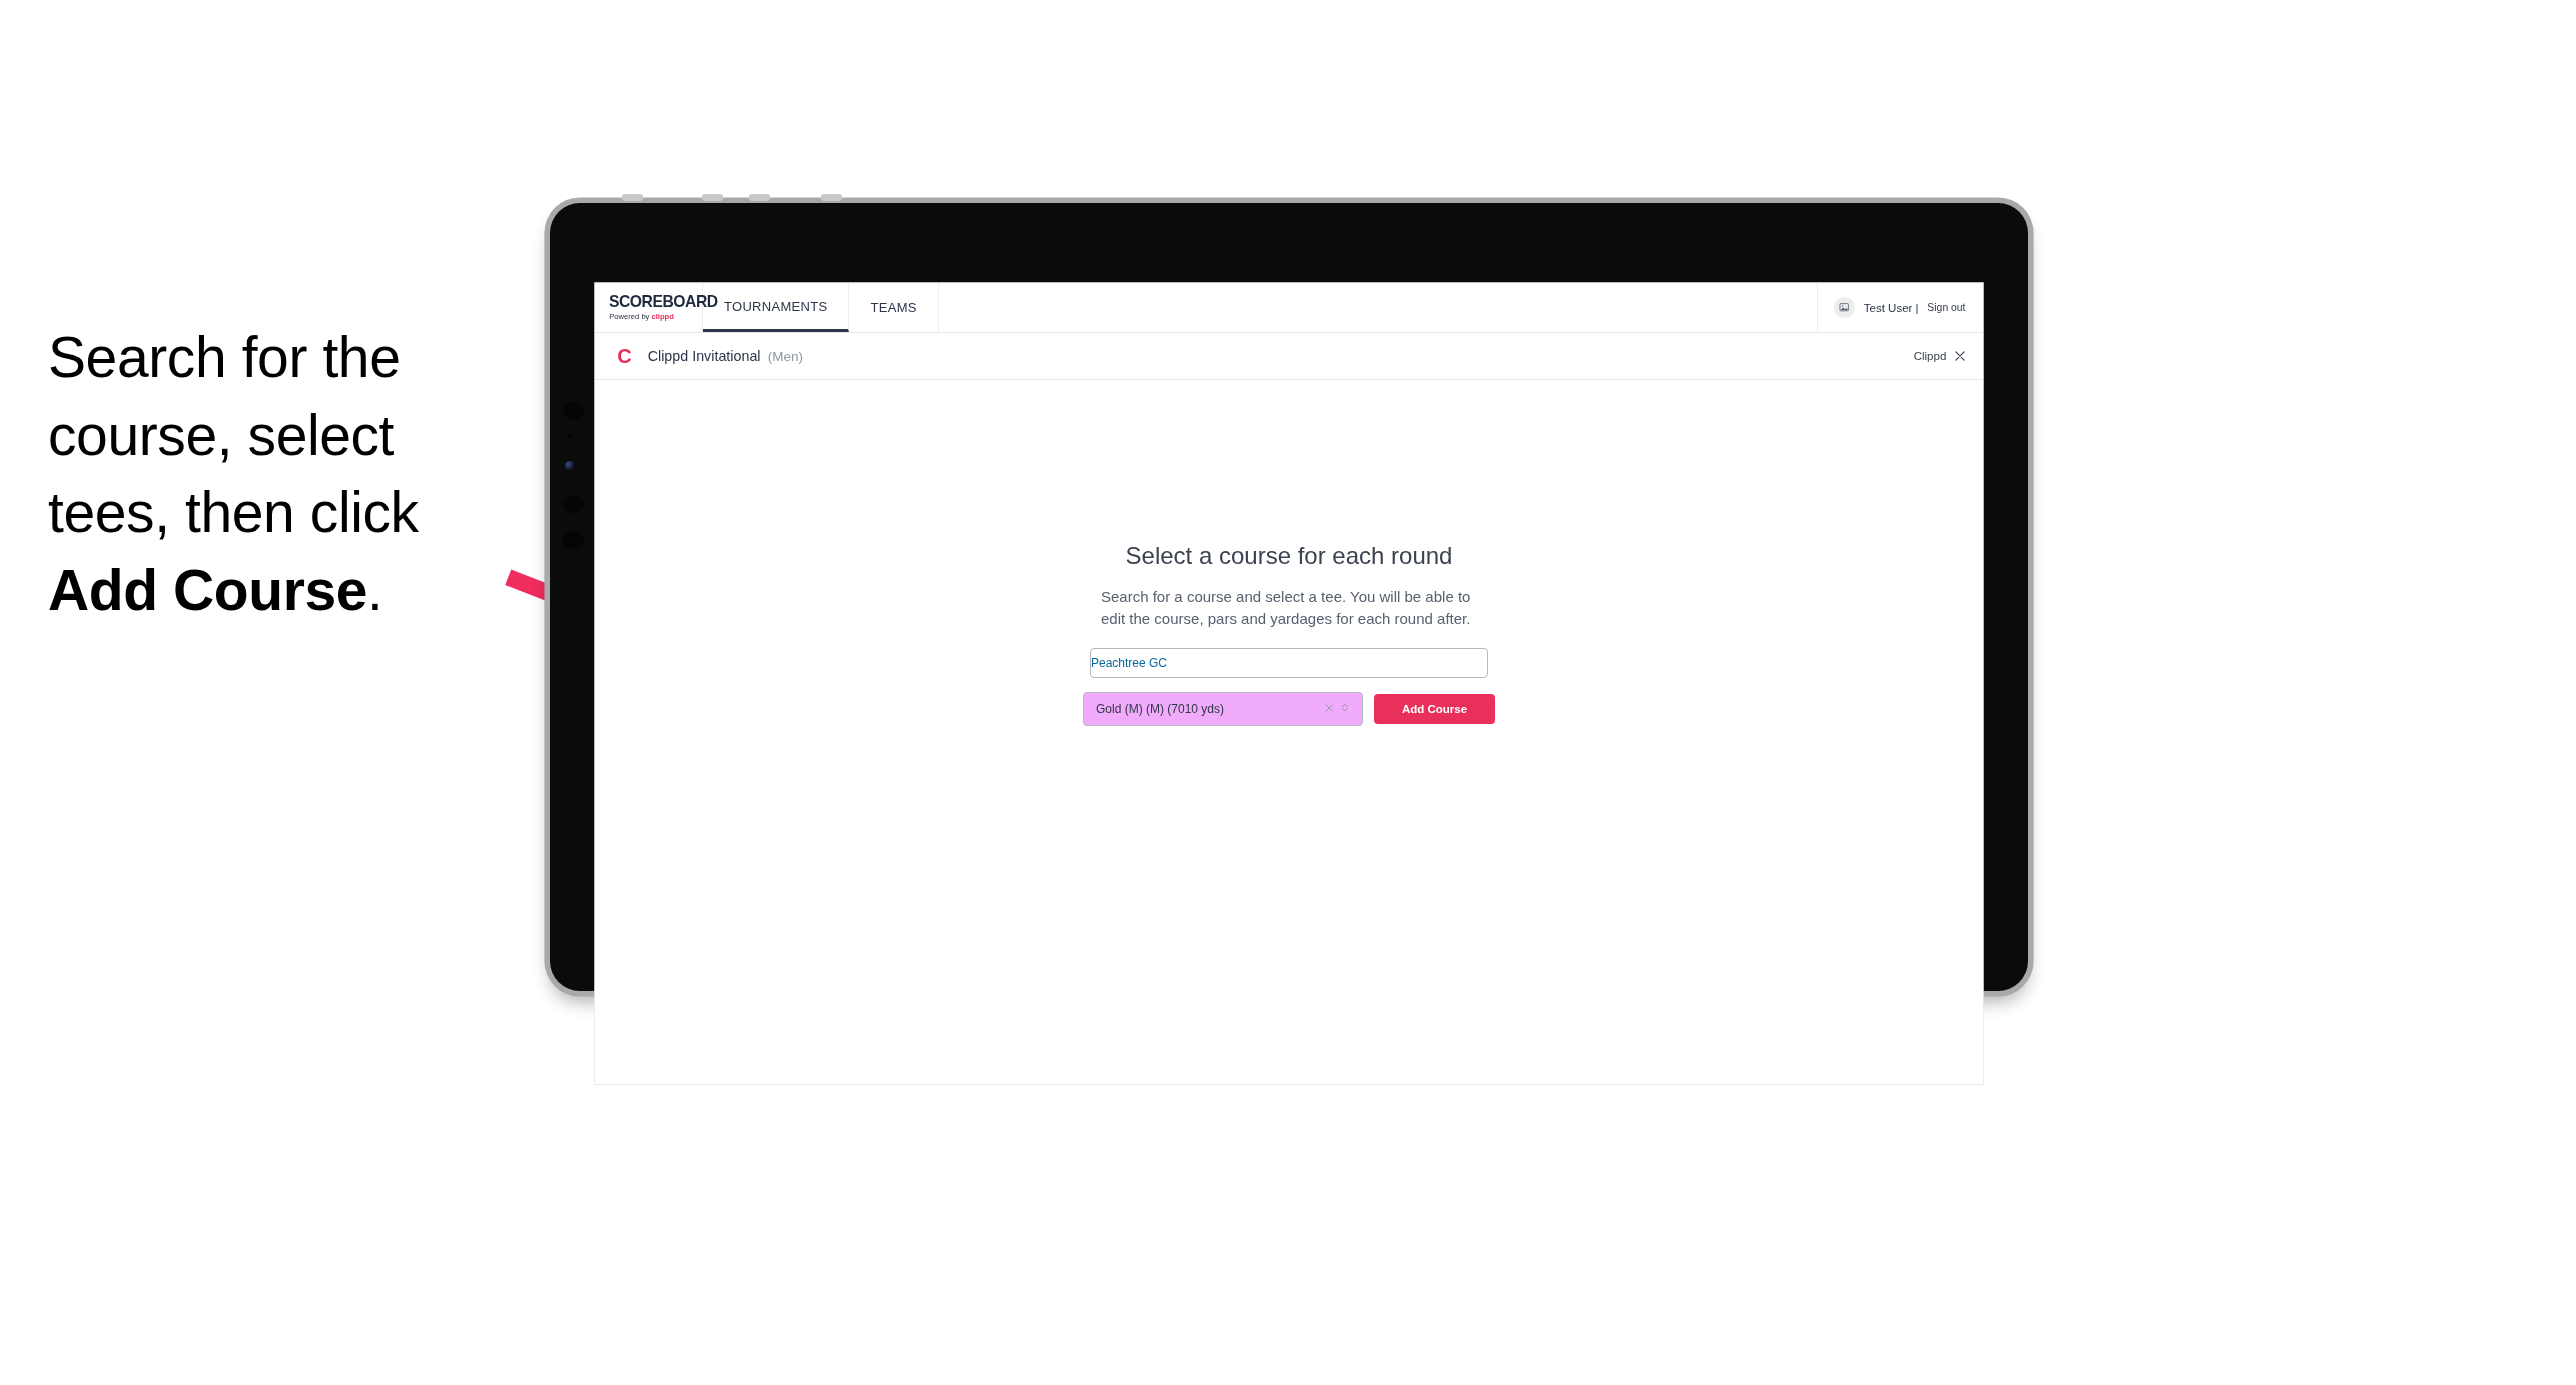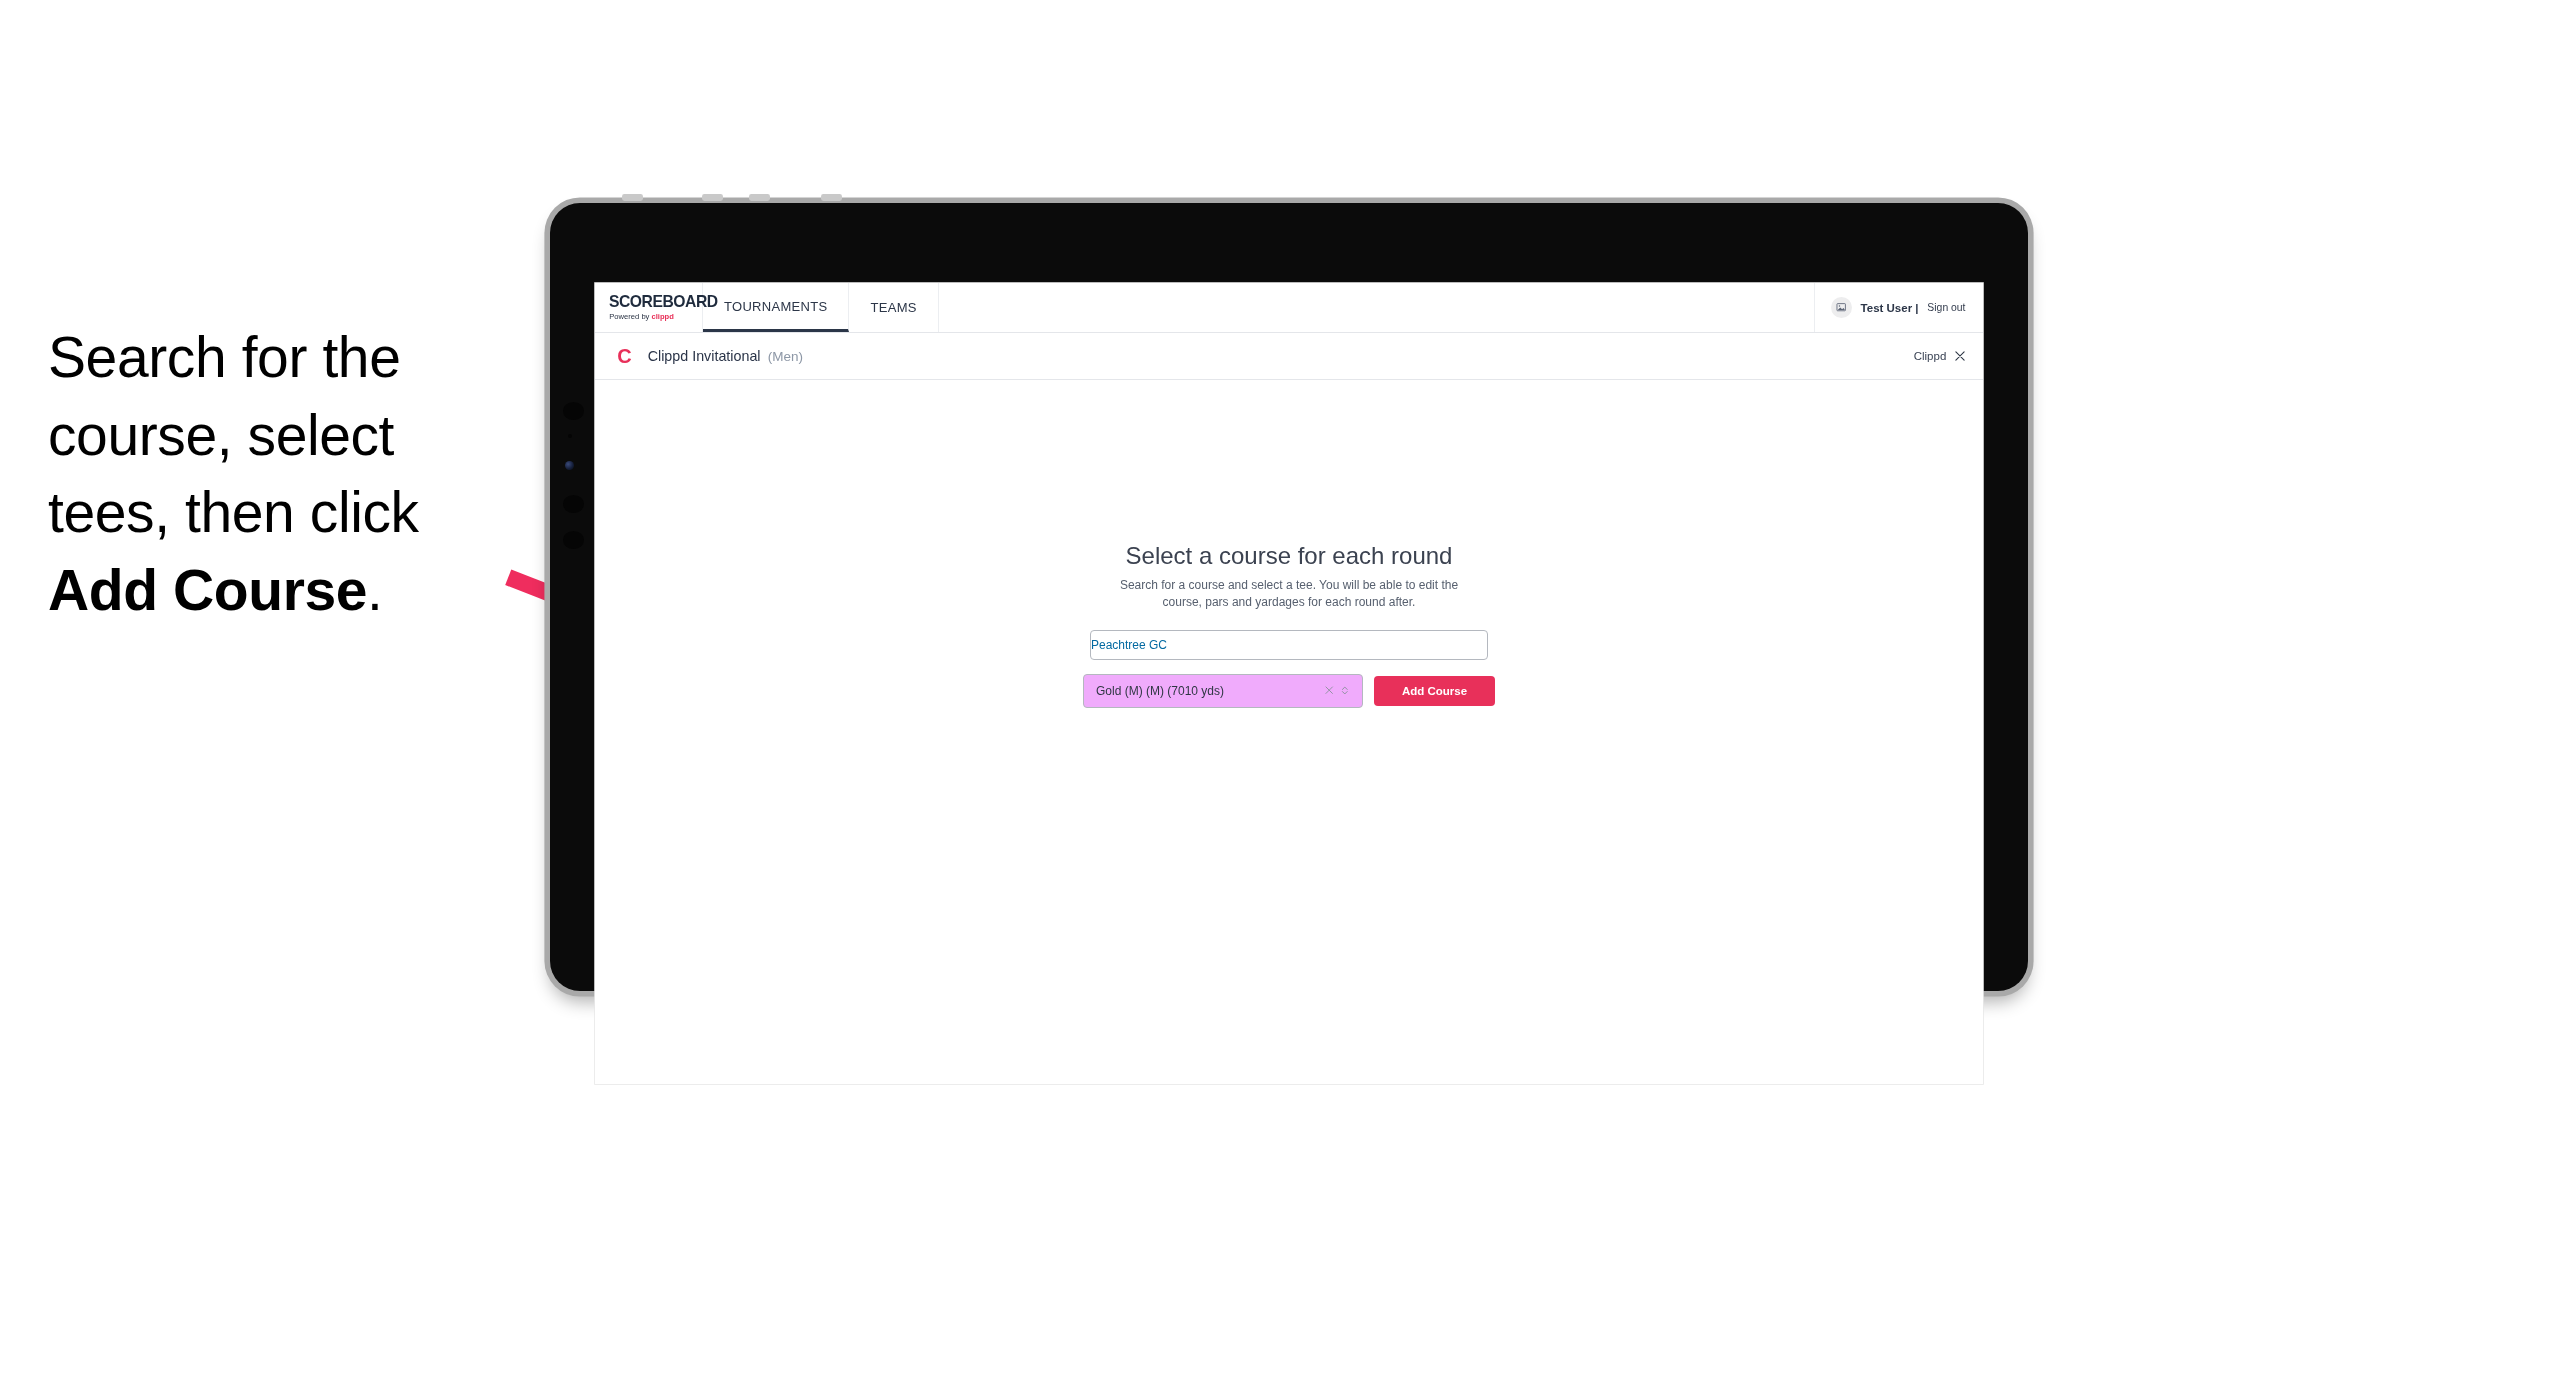--- a/index.html
+++ b/index.html
@@ -163,21 +163,20 @@
     background: #ededee;
     display: flex;
     align-items: center;
     justify-content: center;
     color: #5a6374;
     font-size: 9.6px;
   }
   #user-name {
     font-size: 11.5px;
     color: #2c3648;
-    font-weight: bold;
   }
   #sign-out {
     font-size: 10.4px;
     color: #343d4e;
     cursor: pointer;
   }
 
   
   #tourney-header {
     position: relative;
@@ -252,24 +251,23 @@
     padding-top: 162px;
     box-sizing: border-box;
   }
   #panel-title {
     font-size: 24px;
     color: #3b4250;
     font-weight: normal;
     margin: 0;
   }
   #panel-desc {
-    margin-top: 7px;
+    margin-top: 16px;
     width: 376px;
-    text-align: center;
-    font-size: 12px;
+    font-size: 15px;
     line-height: 1.45;
     color: #57606f;
   }
   #course-search {
     margin-top: 18.3px;
     width: 398px;
     height: 30px;
     border: 0.8px solid #b4b8bf;
     border-radius: 4px;
     box-sizing: border-box;

